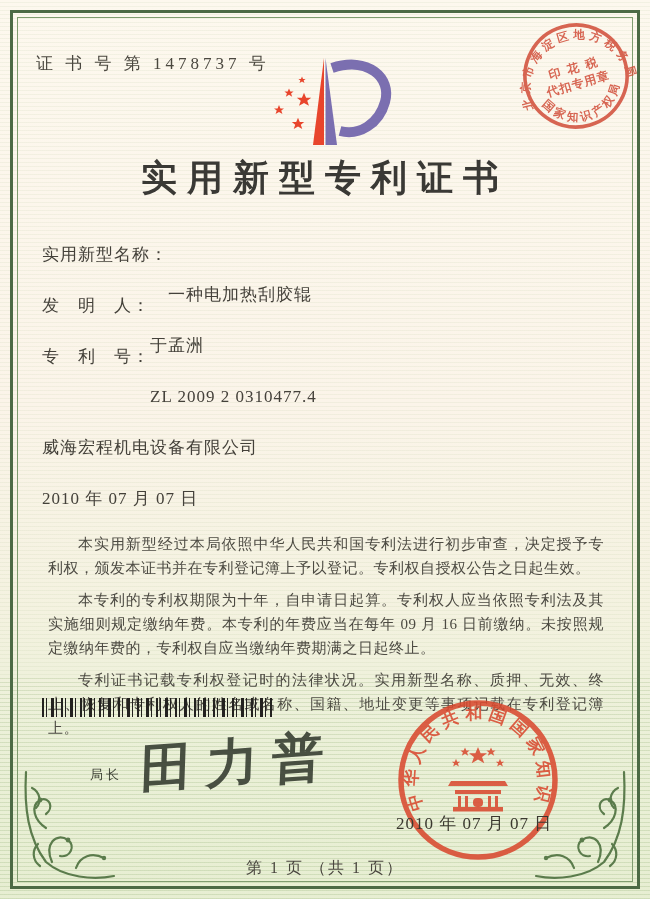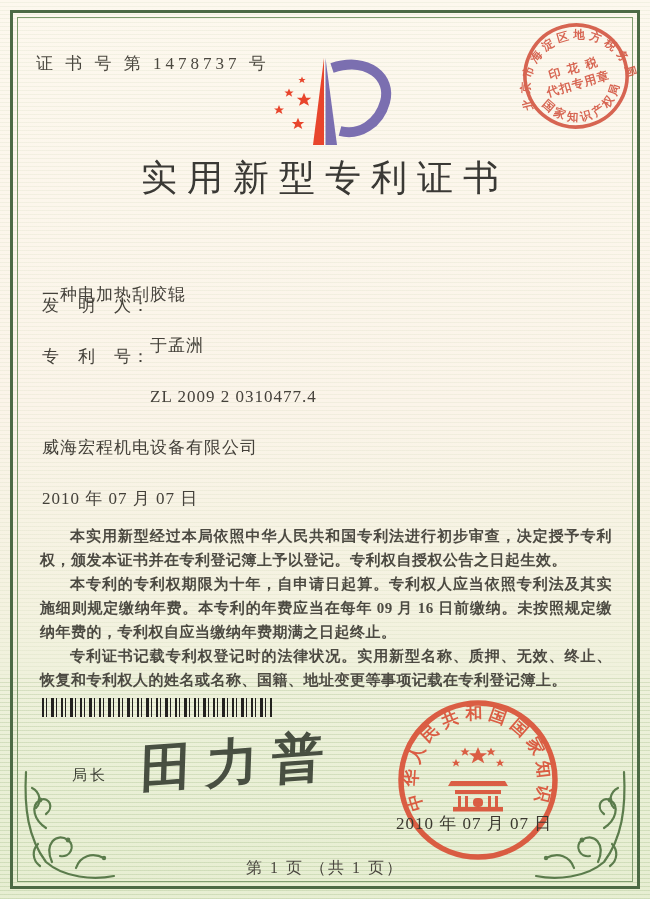--- a/index.html
+++ b/index.html
@@ -16,40 +16,40 @@
     background:repeating-linear-gradient(0deg, rgba(120,160,90,0.14) 0 1px, rgba(0,0,0,0) 1px 4px);
     pointer-events:none;
   }
   .frame-outer{position:absolute;inset:10px;border:3px solid #4c6a45;pointer-events:none;}
   .frame-inner{position:absolute;inset:17px;border:1px solid #7f9c6f;pointer-events:none;}
   .cert-no{position:absolute;left:36px;top:52px;font-size:17px;letter-spacing:4px;color:#4a473f;}
   .logo{position:absolute;left:252px;top:50px;}
   .tax-stamp{position:absolute;left:514px;top:14px;}
   .title{
     position:absolute;left:0;right:0;top:154px;text-align:center;
-    font-size:36px;font-weight:400;letter-spacing:10px;color:#3a3935;
+    font-size:36px;font-weight:700;letter-spacing:10px;color:#3a3935;
   }
   .fields{position:absolute;left:42px;top:244px;width:566px;}
   .field-row{display:flex;height:51px;font-size:17px;line-height:22px;color:#44413a;}
   .field-label{white-space:pre;letter-spacing:1px;}
   .field-value{letter-spacing:1px;margin-top:40px;}
   .paragraphs{
     position:absolute;left:40px;top:524px;width:572px;
     font-size:15px;line-height:24px;text-align:justify;color:#4c4a42;letter-spacing:0.5px;
   }
-  .paragraphs p{margin:0;text-indent:2em;font-weight:bold;}
+  .paragraphs p{margin:8px;text-indent:2em;}
   .barcode{
     position:absolute;left:42px;top:698px;width:230px;height:19px;
     background:repeating-linear-gradient(90deg,
       #23221f 0 2px, rgba(0,0,0,0) 2px 4px,
       #23221f 4px 5px, rgba(0,0,0,0) 5px 9px,
       #23221f 9px 12px, rgba(0,0,0,0) 12px 14px,
       #23221f 14px 15px, rgba(0,0,0,0) 15px 19px);
   }
-  .sig-title{position:absolute;left:72px;top:766px;font-size:15px;letter-spacing:3px;color:#3c4034;}
+  .sig-title{position:absolute;left:90px;top:766px;font-size:13px;letter-spacing:3px;color:#3c4034;}
   .sig-name{
     position:absolute;left:140px;top:728px;font-size:52px;font-weight:600;
     letter-spacing:14px;color:#333a2e;opacity:.88;
     transform:rotate(-4deg) skewX(-6deg);
   }
   .seal{position:absolute;left:392px;top:694px;z-index:2;}
   .seal-date{
     position:absolute;left:396px;top:812px;z-index:3;
     font-size:17px;letter-spacing:1px;color:#3a382f;
   }
@@ -131,20 +131,21 @@
       </text>
       <text x="62" y="58" font-size="12" fill="#cf4631" font-weight="700" text-anchor="middle" letter-spacing="2">印 花 税</text>
       <text x="62" y="74" font-size="12" fill="#cf4631" font-weight="700" text-anchor="middle" letter-spacing="1">代扣专用章</text>
     </g>
   </svg>
 
   <div class="title">实用新型专利证书</div>
 
   <div class="fields">
     <div class="field-row">
+      <span class="field-label">实用新型名称：</span>
         <span class="field-value">一种电加热刮胶辊</span>
     </div>
     <div class="field-row">
       <span class="field-label">发　明　人：</span>
         <span class="field-value">于孟洲</span>
     </div>
     <div class="field-row">
       <span class="field-label">专　利　号：</span>
         <span class="field-value">ZL 2009 2 0310477.4</span>
     </div>

